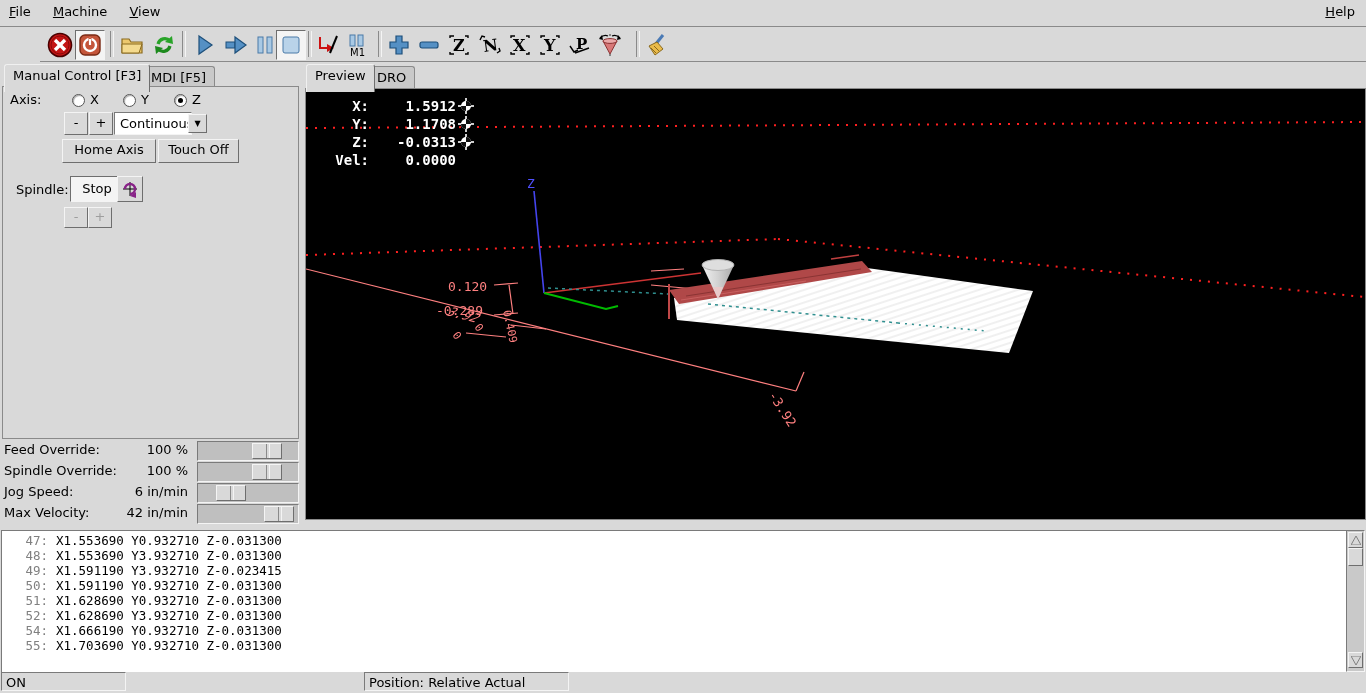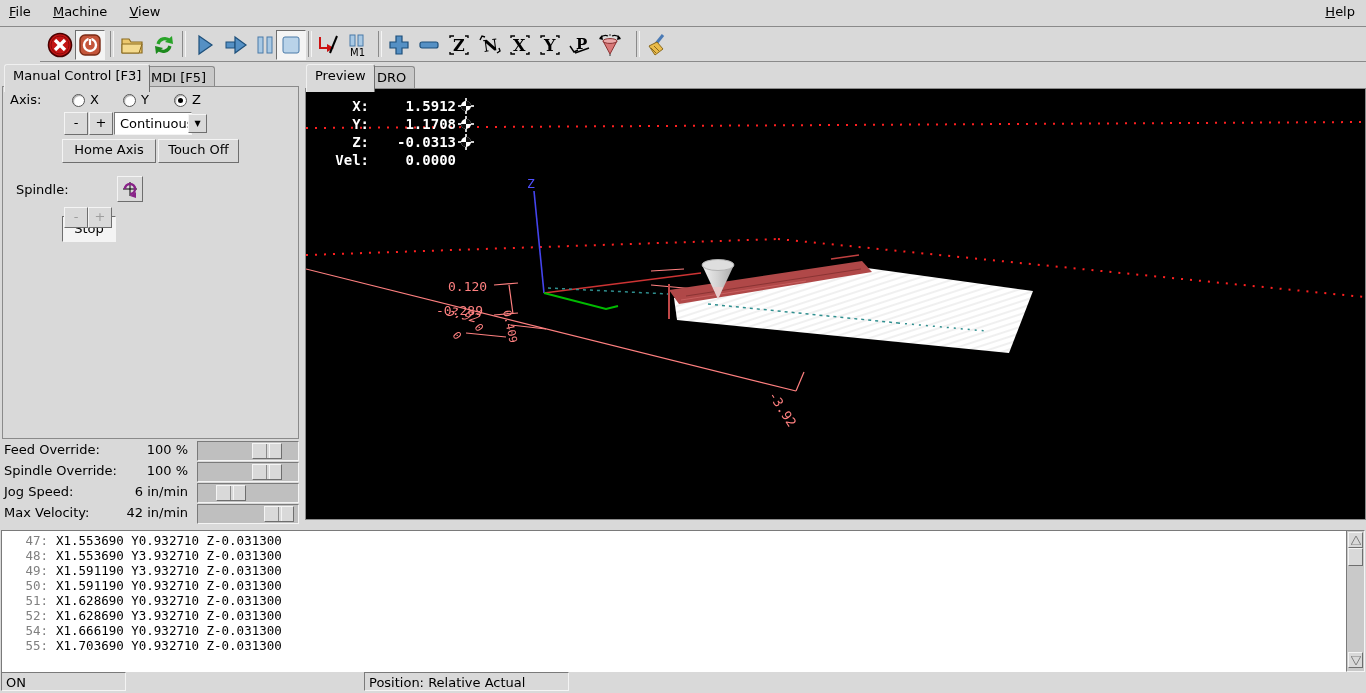--- a/index.html
+++ b/index.html
@@ -228,21 +228,21 @@
   <div class="sbtn raised" style="left:89px;top:112px;width:22px;height:21px;z-index:2;">+</div>
   <div class="combo-field sunken" style="left:114px;top:112px;width:71px;height:21px;z-index:2;">
     <span>Continuous</span>
   </div>
   <div class="combo-arrow raised" style="left:188px;top:114px;z-index:2;">▼</div>
 
   <div class="sbtn raised" style="left:62px;top:139px;width:92px;height:22px;z-index:2;">Home Axis</div>
   <div class="sbtn raised" style="left:158px;top:139px;width:79px;height:22px;z-index:2;">Touch Off</div>
 
   <span class="lbl" style="left:16px;top:182px;z-index:2;">Spindle:</span>
-  <div class="sbtn pressed" style="left:62px;top:176px;width:52px;height:24px;line-height:24px;z-index:2;margin-top:40px;">Stop</div>
+  <div class="sbtn pressed" style="left:70px;top:176px;width:52px;height:24px;line-height:24px;z-index:2;">Stop</div>
   <div class="sbtn raised" style="left:117px;top:176px;width:24px;height:24px;z-index:2;">
     <svg width="20" height="20" viewBox="0 0 20 20" style="margin-top:2px;">
       <line x1="3" y1="10" x2="17" y2="10" stroke="#000" stroke-width="1"></line>
       <line x1="10" y1="3" x2="10" y2="17" stroke="#000" stroke-width="1"></line>
       <path d="M5 10 a5 5 0 1 1 5 5" fill="none" stroke="#882288" stroke-width="2.4"></path>
       <polygon points="10,17 16,13 16,19" fill="#882288"></polygon>
     </svg>
   </div>
   <div class="sbtn raised disabled" style="left:64px;top:207px;width:22px;height:19px;line-height:18px;z-index:2;">-</div>
   <div class="sbtn raised disabled" style="left:88px;top:207px;width:22px;height:19px;line-height:18px;z-index:2;">+</div>
@@ -378,21 +378,21 @@
           <path d="M160 17 L160 12 A5 5 0 0 1 165 17 Z" fill="#101010"></path>
           <path d="M160 17 L160 22 A5 5 0 0 1 155 17 Z" fill="#101010"></path>
         </g>
       </g>
     </svg>
   </div>
 
   <div class="gcode">
     <div class="grow"><span class="ln">47:</span><span>X1.553690 Y0.932710 Z-0.031300</span></div>
     <div class="grow"><span class="ln">48:</span><span>X1.553690 Y3.932710 Z-0.031300</span></div>
-    <div class="grow"><span class="ln">49:</span><span>X1.591190 Y3.932710 Z-0.031300</span></div>
+    <div class="grow"><span class="ln">49:</span><span>X1.591190 Y3.932710 Z-0.023415</span></div>
     <div class="grow"><span class="ln">50:</span><span>X1.591190 Y0.932710 Z-0.031300</span></div>
     <div class="grow"><span class="ln">51:</span><span>X1.628690 Y0.932710 Z-0.031300</span></div>
     <div class="grow"><span class="ln">52:</span><span>X1.628690 Y3.932710 Z-0.031300</span></div>
     <div class="grow"><span class="ln">54:</span><span>X1.666190 Y0.932710 Z-0.031300</span></div>
     <div class="grow"><span class="ln">55:</span><span>X1.703690 Y0.932710 Z-0.031300</span></div>
   </div>
   <div class="scrollbar">
     <div class="sb-btn raised" style="top:1px;">
       <svg width="10" height="9" viewBox="0 0 10 9">
           <polygon points="5,0 10,9 0,9" fill="#d9d9d9" stroke="#808080" stroke-width="1"></polygon>

